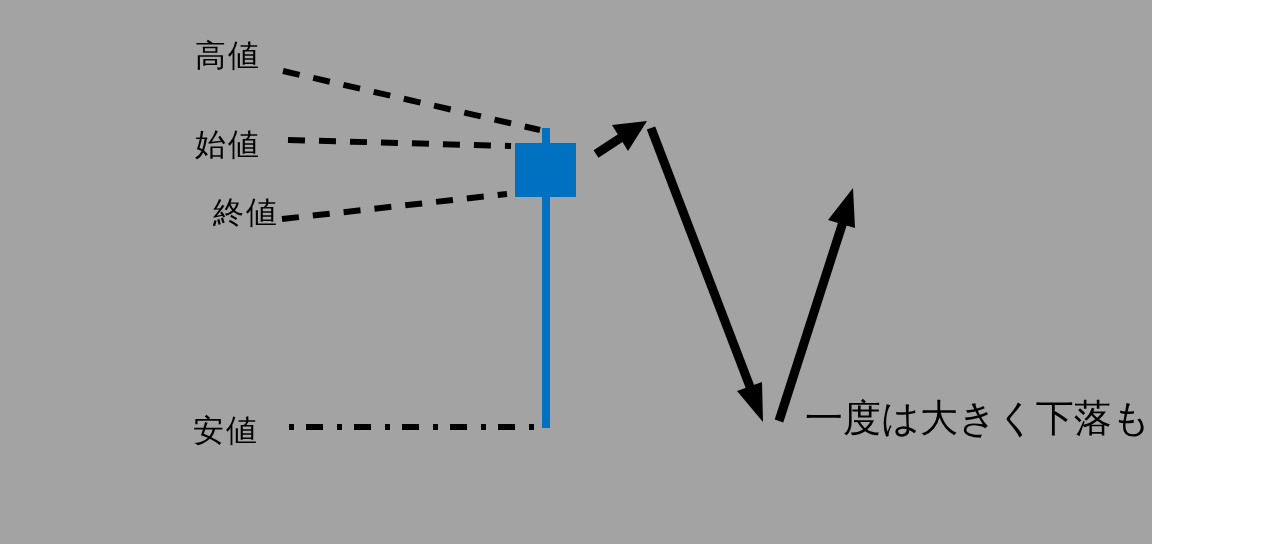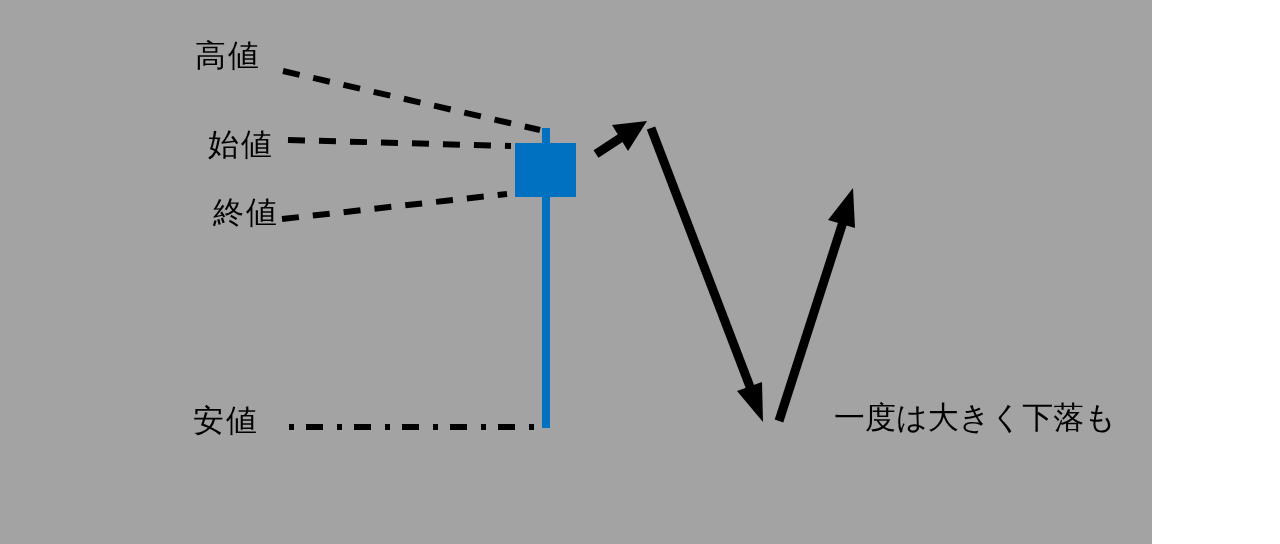--- a/index.html
+++ b/index.html
@@ -24,30 +24,30 @@
   }
   .price-label {
     position: absolute;
     font-size: 31px;
     line-height: 34px;
     color: #000000;
     white-space: nowrap;
     letter-spacing: 2px;
   }
   .label-high  { left: 195px; top: 39px;  }
-  .label-open  { left: 208px; top: 128px; }
+  .label-open  { left: 195px; top: 128px; }
   .label-close { left: 213px; top: 196px; }
-  .label-low   { left: 193px; top: 404px; }
+  .label-low   { left: 193px; top: 414px; }
   .annotation {
     position: absolute;
     left: 805px;
     top: 400px;
     width: 340px;
     text-align: center;
-    font-size: 31px;
+    font-size: 38px;
     line-height: 36px;
     color: #000000;
     white-space: nowrap;
   }
   .annotation div { white-space: nowrap; }
 </style>
 </head>
 <body>
 
 <div class="canvas">

